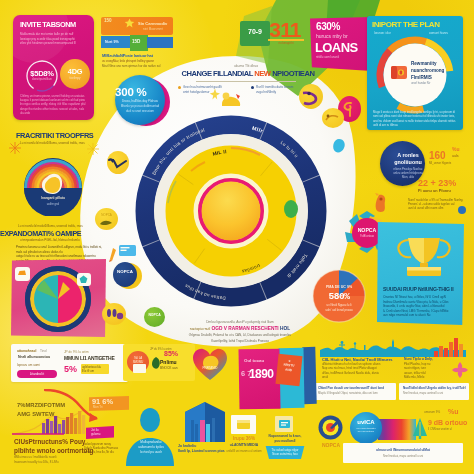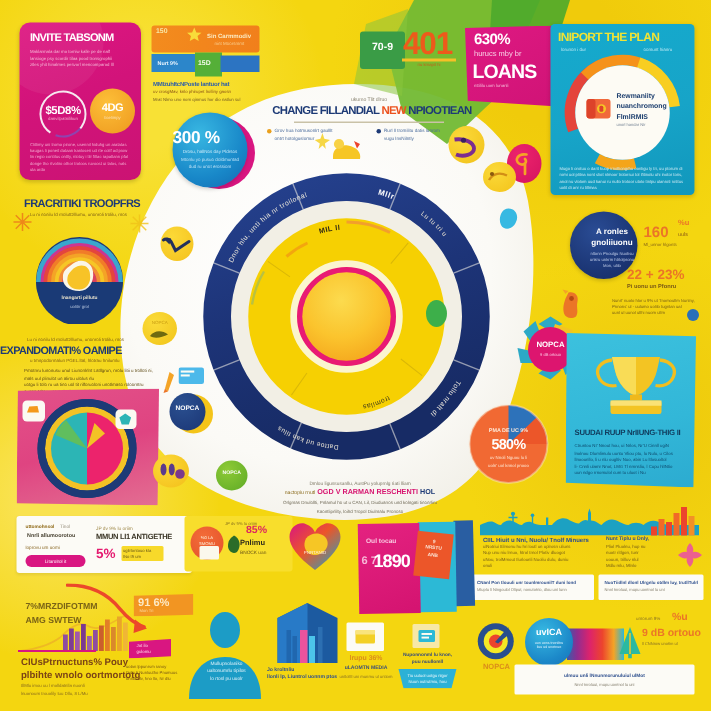--- a/index.html
+++ b/index.html
@@ -209,21 +209,21 @@
     <path d="M48 0 L132 0 L106 62 L70 96 L40 74 L30 34 Z" fill="#73B836" opacity="0.95"></path>
     <path d="M100 0 L152 0 L140 38 L96 64 Z" fill="#4FA92F" opacity="0.9"></path>
     <path d="M16 16 L44 6 L40 64 L8 56 Z" fill="#8BC53F" opacity="0.55"></path>
   </svg>
   <div class="abs" style="left:240px;top:21px;width:30px;height:25px;border-radius:2px;
               background:#3C9B48;"></div>
   <div style="position:absolute;left:240px;top:28px;width:30px;text-align:center;
               font-size:7px;font-weight:bold;color:#FFFFFF;">70-9</div>
   <div style="position:absolute;left:268px;top:19px;width:34px;text-align:center;
               font-size:21px;font-weight:bold;color:#EA5B1E;line-height:1;
-              letter-spacing:-0.8px;">401</div>
+              letter-spacing:-0.8px;">311</div>
   <div class="abs" style="left:268px;top:39px;width:36px;height:2px;background:#F3C02B;"></div>
   <div style="position:absolute;left:268px;top:41px;width:36px;text-align:center;
               font-size:2.8px;color:#C2611C;">riu krnapit hi</div>
 
   <div class="abs" style="left:310px;top:17px;width:62px;height:54px;
               background:linear-gradient(150deg,#DA1A80,#CC1474);
               clip-path:polygon(0 3%, 100% 0, 100% 100%, 3% 93%);"></div>
   <div style="position:absolute;left:316px;top:21px;font-size:10px;font-weight:bold;
               color:#FFFFFF;letter-spacing:-0.4px;">630%</div>
   <div style="position:absolute;left:316px;top:33px;font-size:5px;color:#F7D0E5;">hurucs mby br</div>
@@ -597,21 +597,21 @@
     <circle cx="27" cy="27" r="26" fill="#EE6A35"></circle>
     <g clip-path="url(#oc)">
       <path d="M27 27 L27 1 A26 26 0 0 1 53 27 Z" fill="#2F72B8"></path>
       <path d="M27 27 L46 9 A26 26 0 0 1 53 27 Z" fill="#E8572B"></path>
     </g>
     <circle cx="27" cy="27" r="26" fill="none" stroke="#F7E7D2" stroke-width="1.4" opacity="0.45"></circle>
   </svg>
   <div style="position:absolute;left:312px;top:285px;width:54px;text-align:center;
               font-size:3.6px;font-weight:bold;color:#FDE7D8;">PMA DE UC 9%</div>
   <div style="position:absolute;left:312px;top:291px;width:54px;text-align:center;
-              font-size:9.5px;font-weight:bold;color:#FFFFFF;letter-spacing:-0.4px;">580%</div>
+              font-size:9.5px;font-weight:bold;color:#FFFFFF;letter-spacing:-0.4px;font-family:Liberation Mono, monospace;">580%</div>
   <div style="position:absolute;left:312px;top:303px;width:54px;text-align:center;
               font-size:2.9px;color:#FCE3D0;">uv Nnoli Nguou lu li</div>
   <div style="position:absolute;left:312px;top:308px;width:54px;text-align:center;
               font-size:2.9px;color:#FCE3D0;">uoln' uol knnol pnooo</div>
 
   <div class="abs" style="left:303px;top:347px;width:13px;height:57px;background:#2A5EA0;
               transform:rotate(-1.5deg);"></div>
   <div class="abs" style="left:279px;top:348px;width:25px;height:60px;background:#2FB8D4;
               transform:rotate(-1deg);"></div>
   <div class="abs" style="left:239px;top:349px;width:41px;height:60px;

